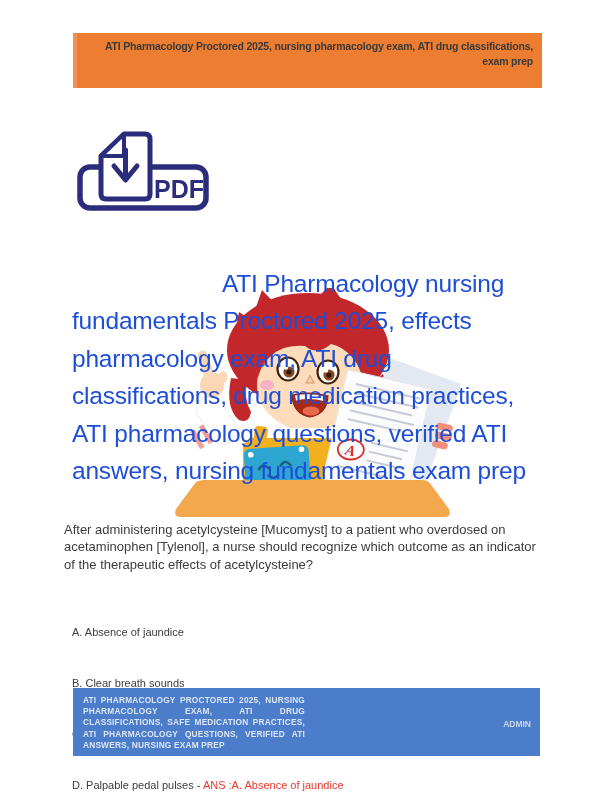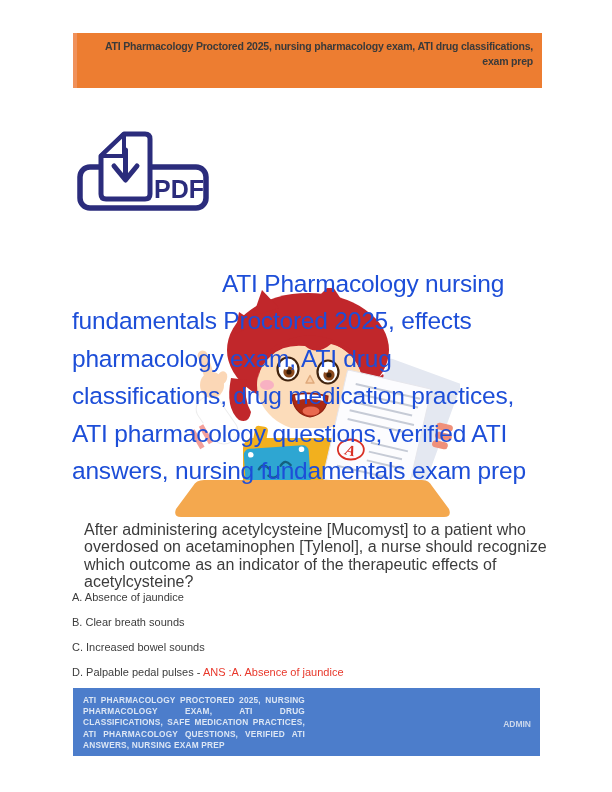--- a/index.html
+++ b/index.html
@@ -12,24 +12,24 @@
   .banner div{text-align:right;white-space:nowrap;}
   
   .pdf-icon{position:absolute;left:76px;top:128px;width:134px;height:84px;cursor:pointer;}
   
   .heading{position:absolute;left:72px;top:229px;width:482px;z-index:2;color:#1d4ed8;margin-top:36px;}
   .heading div{font-size:24.5px;line-height:37.4px;height:37.4px;white-space:nowrap;letter-spacing:-0.2px;}
   .heading div.first{padding-left:150px;}
   
   .illustration{position:absolute;left:165px;top:288px;width:295px;height:232px;z-index:1;}
   
-  .question{position:absolute;left:84px;top:521px;width:478px;font-size:16px;line-height:17.3px;
+  .question{position:absolute;left:64px;top:521px;width:478px;font-size:13px;line-height:17.3px;
             color:#3C3C3C;z-index:2;}
   .options{position:absolute;left:72px;top:589px;width:478px;z-index:2;color:#3C3C3C;}
-  .options .opt{font-size:11px;line-height:16px;margin-bottom:9px;white-space:nowrap;}
+  .options .opt{font-size:11px;line-height:16px;margin-bottom:9px;white-space:nowrap;margin-top:35px;}
   .answer{color:#E8382B;}
   
   .footer{position:absolute;left:73px;top:688px;width:467px;height:68px;background:#4C7DCB;z-index:2;}
   .footer-keywords{position:absolute;left:10px;top:7px;width:222px;font-size:8.3px;font-weight:bold;
                    line-height:11.2px;letter-spacing:0.2px;text-align:justify;color:#DCE6F4;}
   .footer-admin{position:absolute;right:9px;top:31px;font-size:8.5px;font-weight:bold;color:#CBD7EB;}
 </style>
 </head>
 <body>
 

